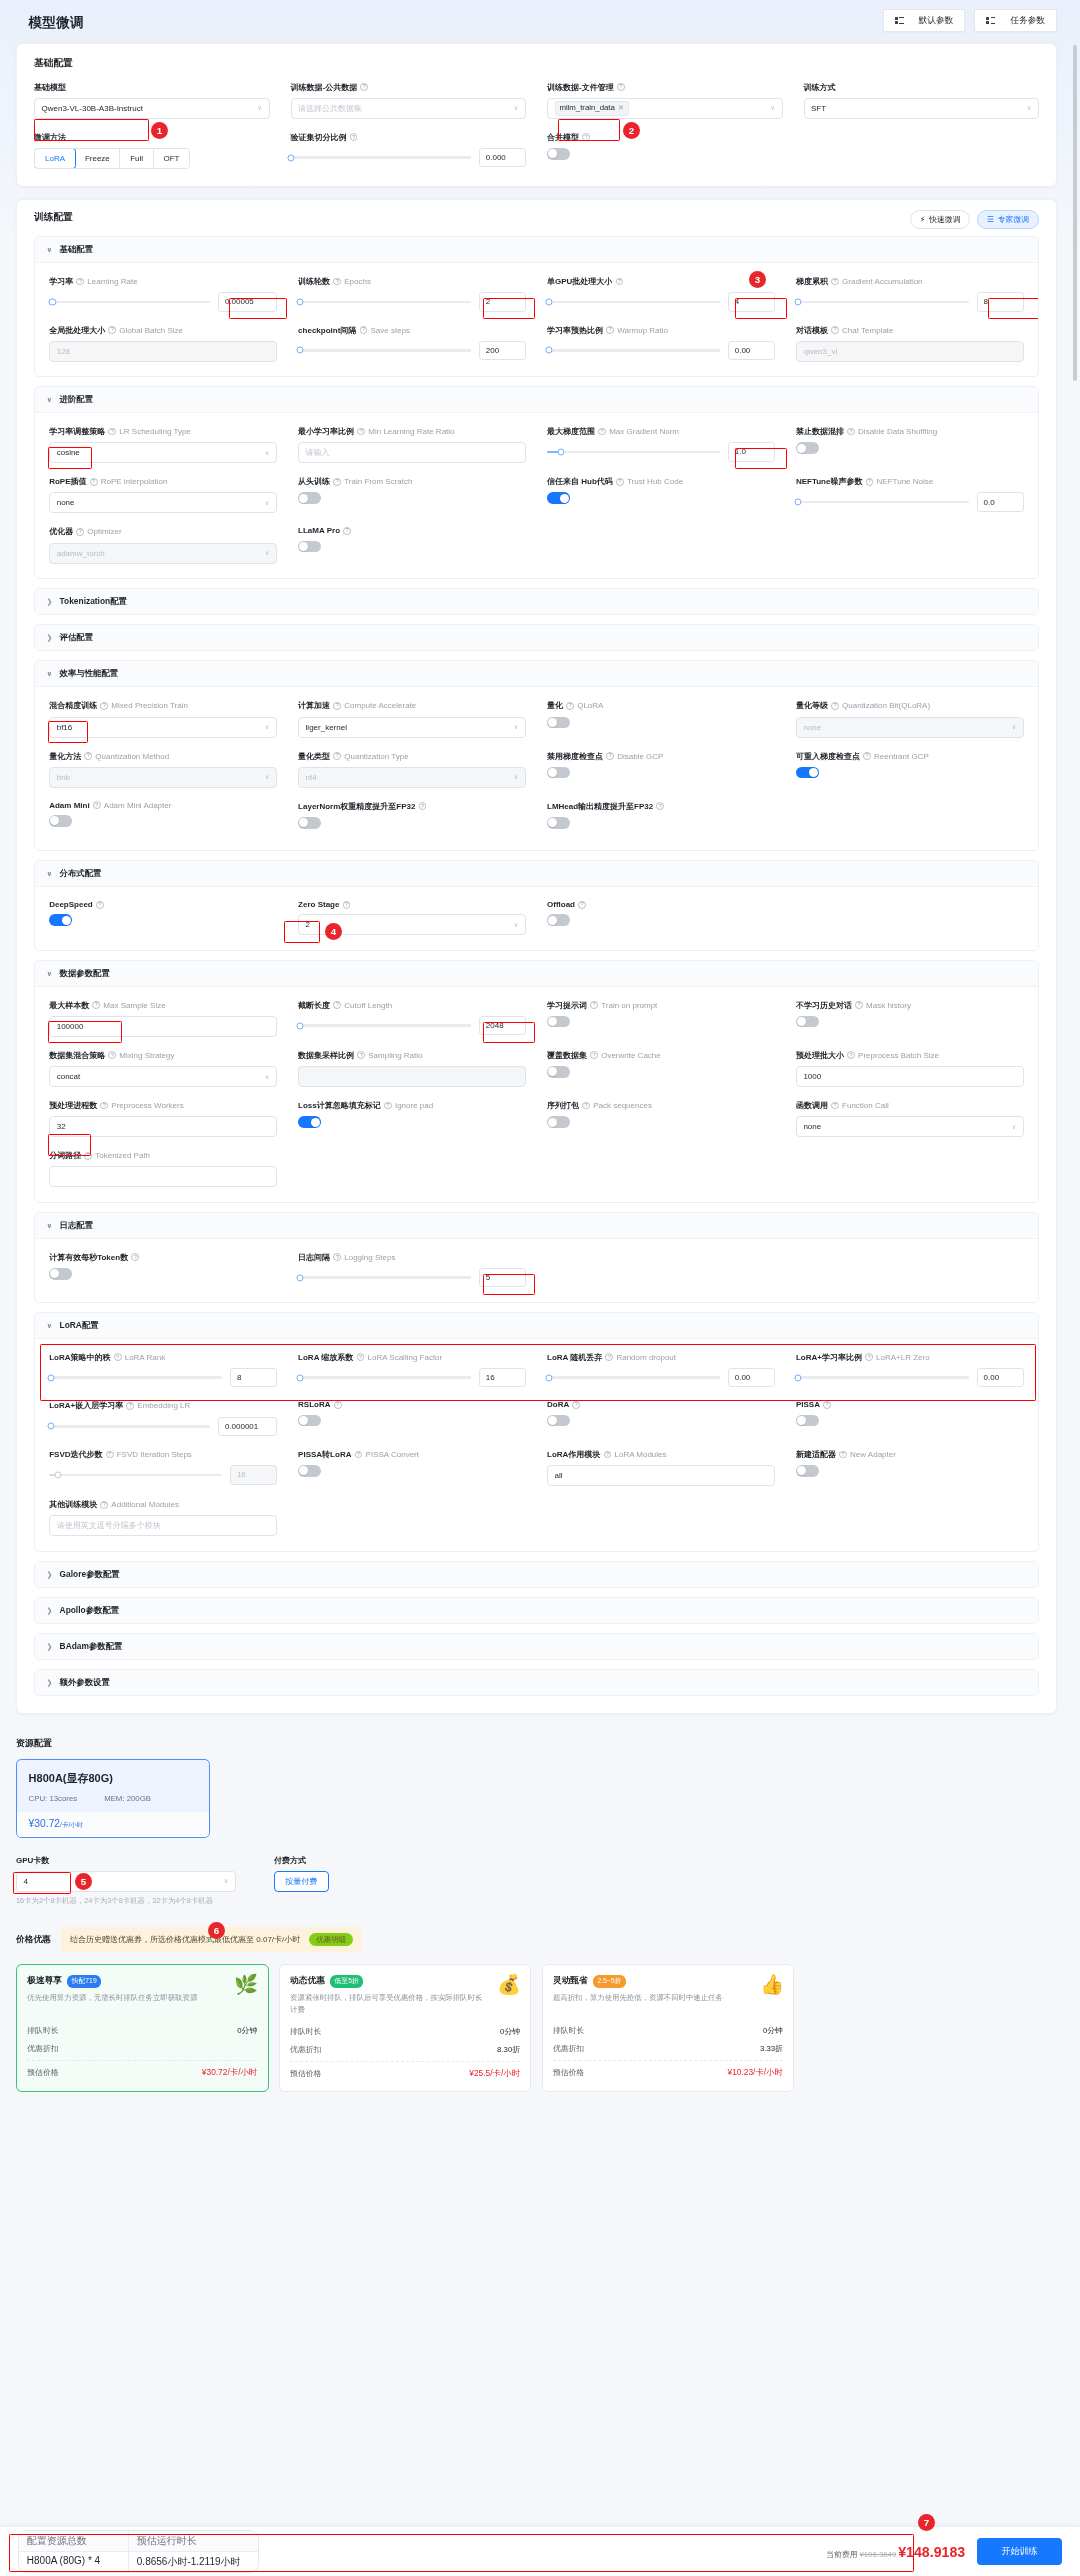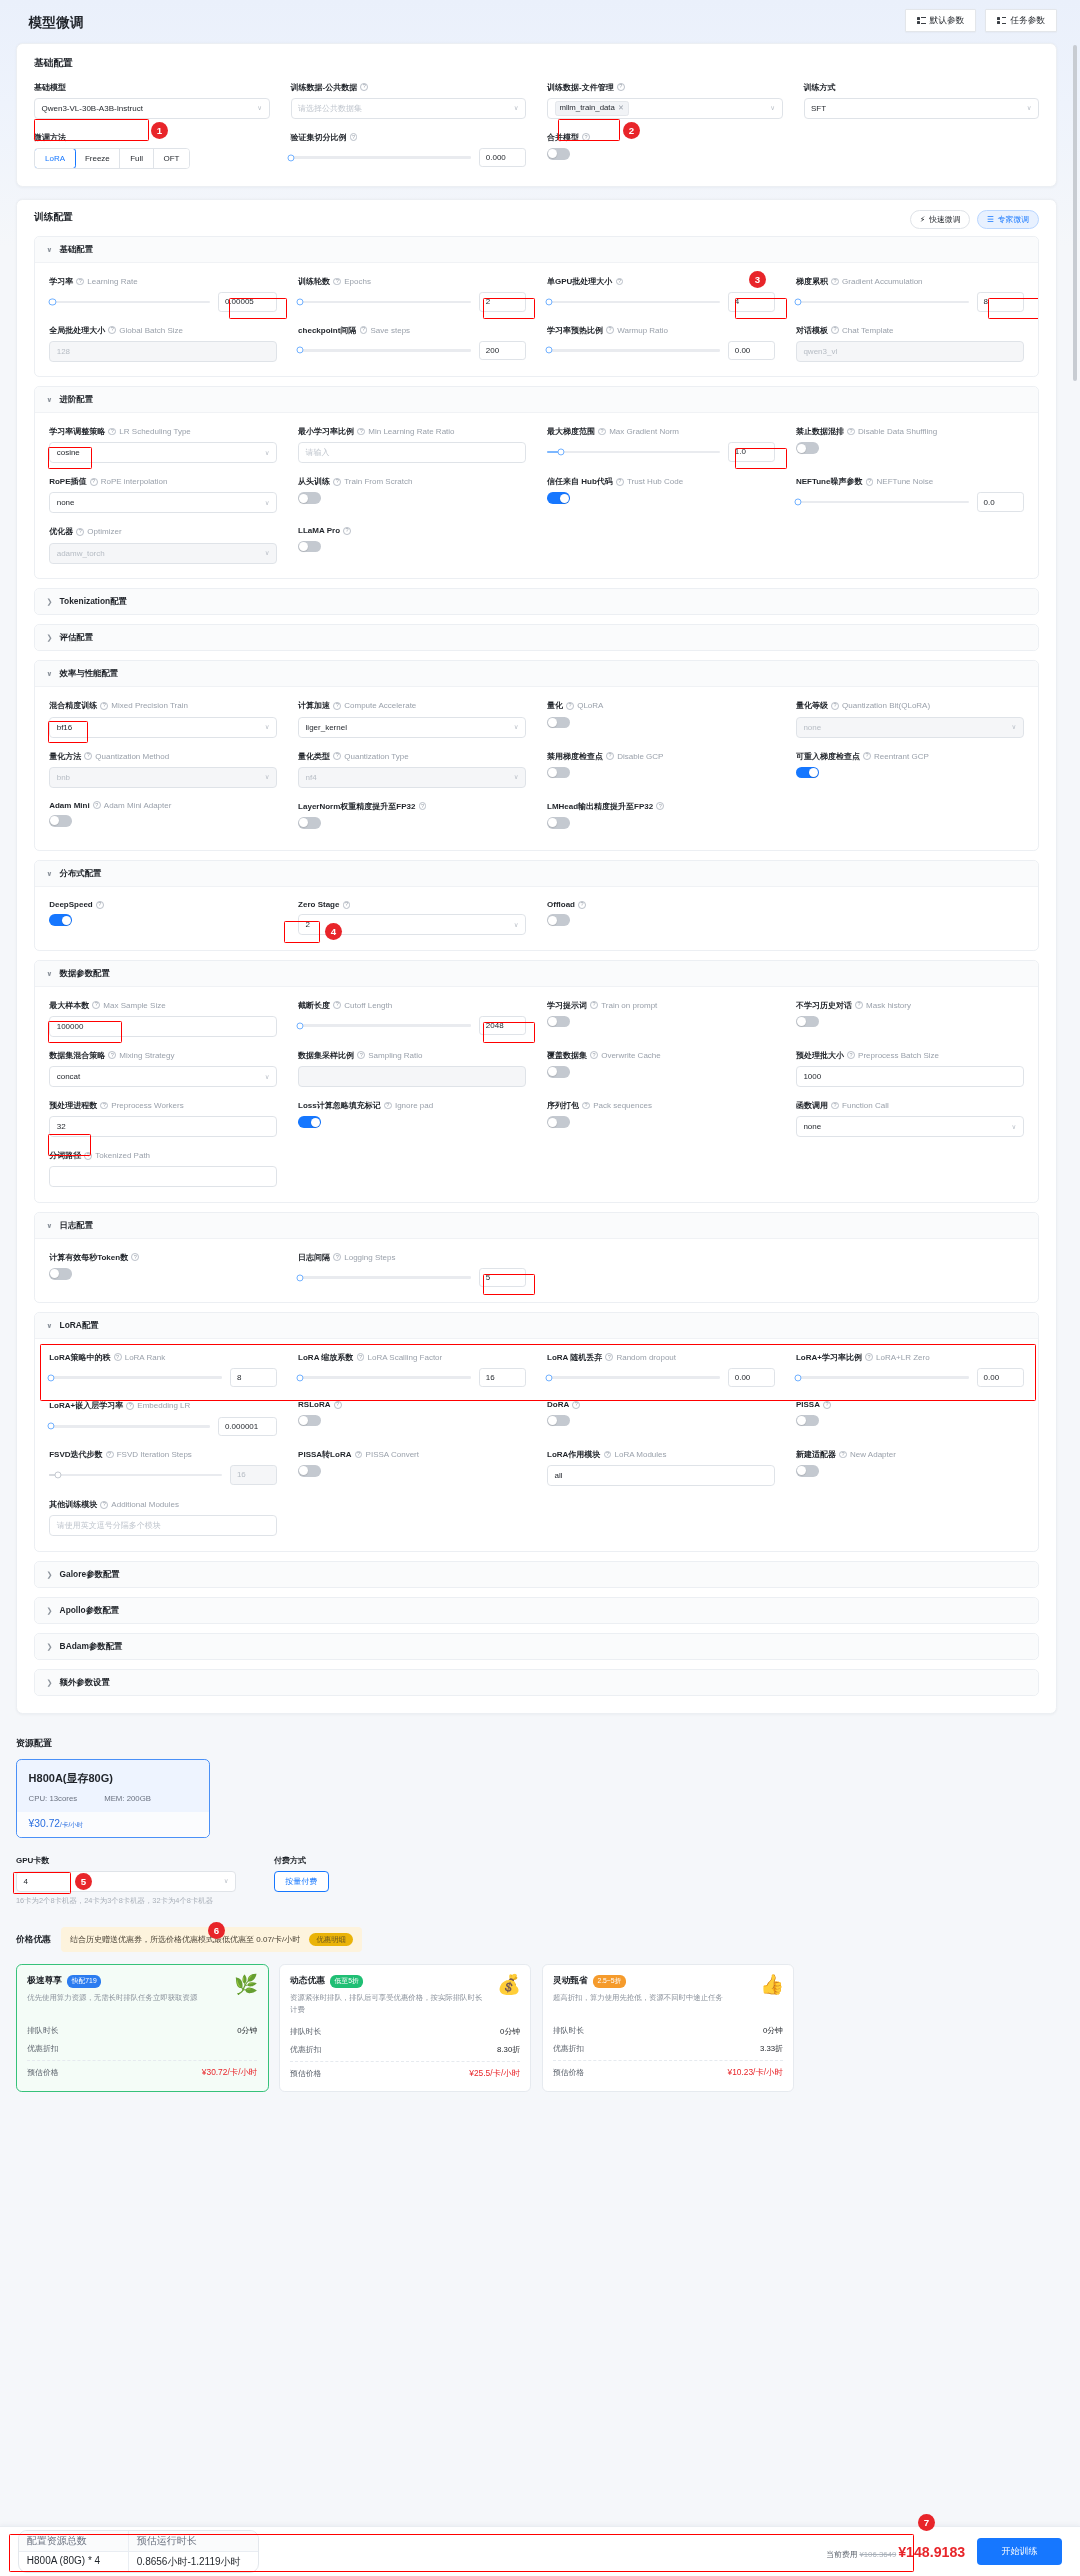--- a/index.html
+++ b/index.html
@@ -8,21 +8,21 @@
     background: linear-gradient(180deg,#eaf0fb 0%,#eef3fc 103px,#f5f7fa 246px,#f5f7fa 100%);
     width: 1080px; min-height: 2576px; position: relative;
     font-size: 8.4px; color: #1f2329; -webkit-font-smoothing: antialiased;
   }
   .page-head { padding: 14.2px 0 0 28.4px; position: relative; height: 43px; }
   .page-title { font-size: 13.6px; font-weight: bold; color: #1f2329; letter-spacing: 0.3px; }
   .head-btns { position: absolute; right: 23px; top: 9px; display: flex; gap: 9px; }
   .hbtn {
     background: #fff; border: 0.6px solid #e3e6ea; border-radius: 1px;
     padding: 4.5px 11px; font-size: 8.7px; color: #1f2329; display: flex;
-    align-items: center; gap: 4px; cursor: pointer; box-shadow: 0 0.6px 1.3px rgba(0,0,0,.03);
+    align-items: center; gap: 15px; cursor: pointer; box-shadow: 0 0.6px 1.3px rgba(0,0,0,.03);
   }
   .glyph-params { display: inline-block; width: 9px; height: 7.8px; position: relative; }
   .glyph-params i { position: absolute; background: #3b3f45; display: block; }
   .gp1 { left:0; top:0; width:3.2px; height:3.2px; border-radius:0.6px; }
   .gp2 { left:0; bottom:0; width:3.2px; height:3.2px; border-radius:0.6px; }
   .gp3 { left:4.5px; top:0.6px; width:4.5px; height:1.3px; }
   .gp4 { left:4.5px; bottom:0.6px; width:4.5px; height:1.3px; }
 
   .wrap { padding: 0 23px 0 16px; }
   .card {
@@ -125,21 +125,21 @@
   .hint { font-size: 7.4px; color: #a9b0b9; margin-top: 4.5px; }
   .paybtn { border: 0.6px solid #1677ff; color: #1677ff; background: #fff; border-radius: 3.9px; padding: 3.9px 10.3px; font-size: 8px; cursor: pointer; }
 
   
   .promo-bar { display: flex; align-items: center; gap: 10.3px; margin: 0 0 11.6px 0; }
   .promo-label { font-size: 8.7px; font-weight: bold; color: #1f2329; white-space: nowrap; }
   .promo-box {
     background: #fdf3dd; border-radius: 3.9px; padding: 5.8px 9px; font-size: 8px;
     color: #4b4336; display: flex; align-items: center; gap: 9px;
   }
-  .promo-chip { background: #eab308; color: #6a5520; border-radius: 7.1px; padding: 1.9px 7.1px; font-size: 7.4px; cursor: pointer; text-align: right; }
+  .promo-chip { background: #84cc16; color: #6a5520; border-radius: 7.1px; padding: 1.9px 7.1px; font-size: 7.4px; cursor: pointer; text-align: right; }
 
   
   .offers { display: grid; grid-template-columns: repeat(4,1fr); gap: 10.3px; }
   .offer {
     background: #fff; border: 0.6px solid #e6eaef; border-radius: 5.8px; padding: 10.3px 10.3px 9px 10.3px; position: relative;
   }
   .offer.sel { border: 1px solid #36c27a; background: #f4fcf7; }
   .offer-head { display: flex; align-items: center; gap: 5.2px; margin-bottom: 4.5px; }
   .offer-title { font-size: 8.7px; font-weight: bold; }
   .badge { font-size: 6.8px; border-radius: 5.8px; padding: 1.3px 4.5px; color: #fff; }

